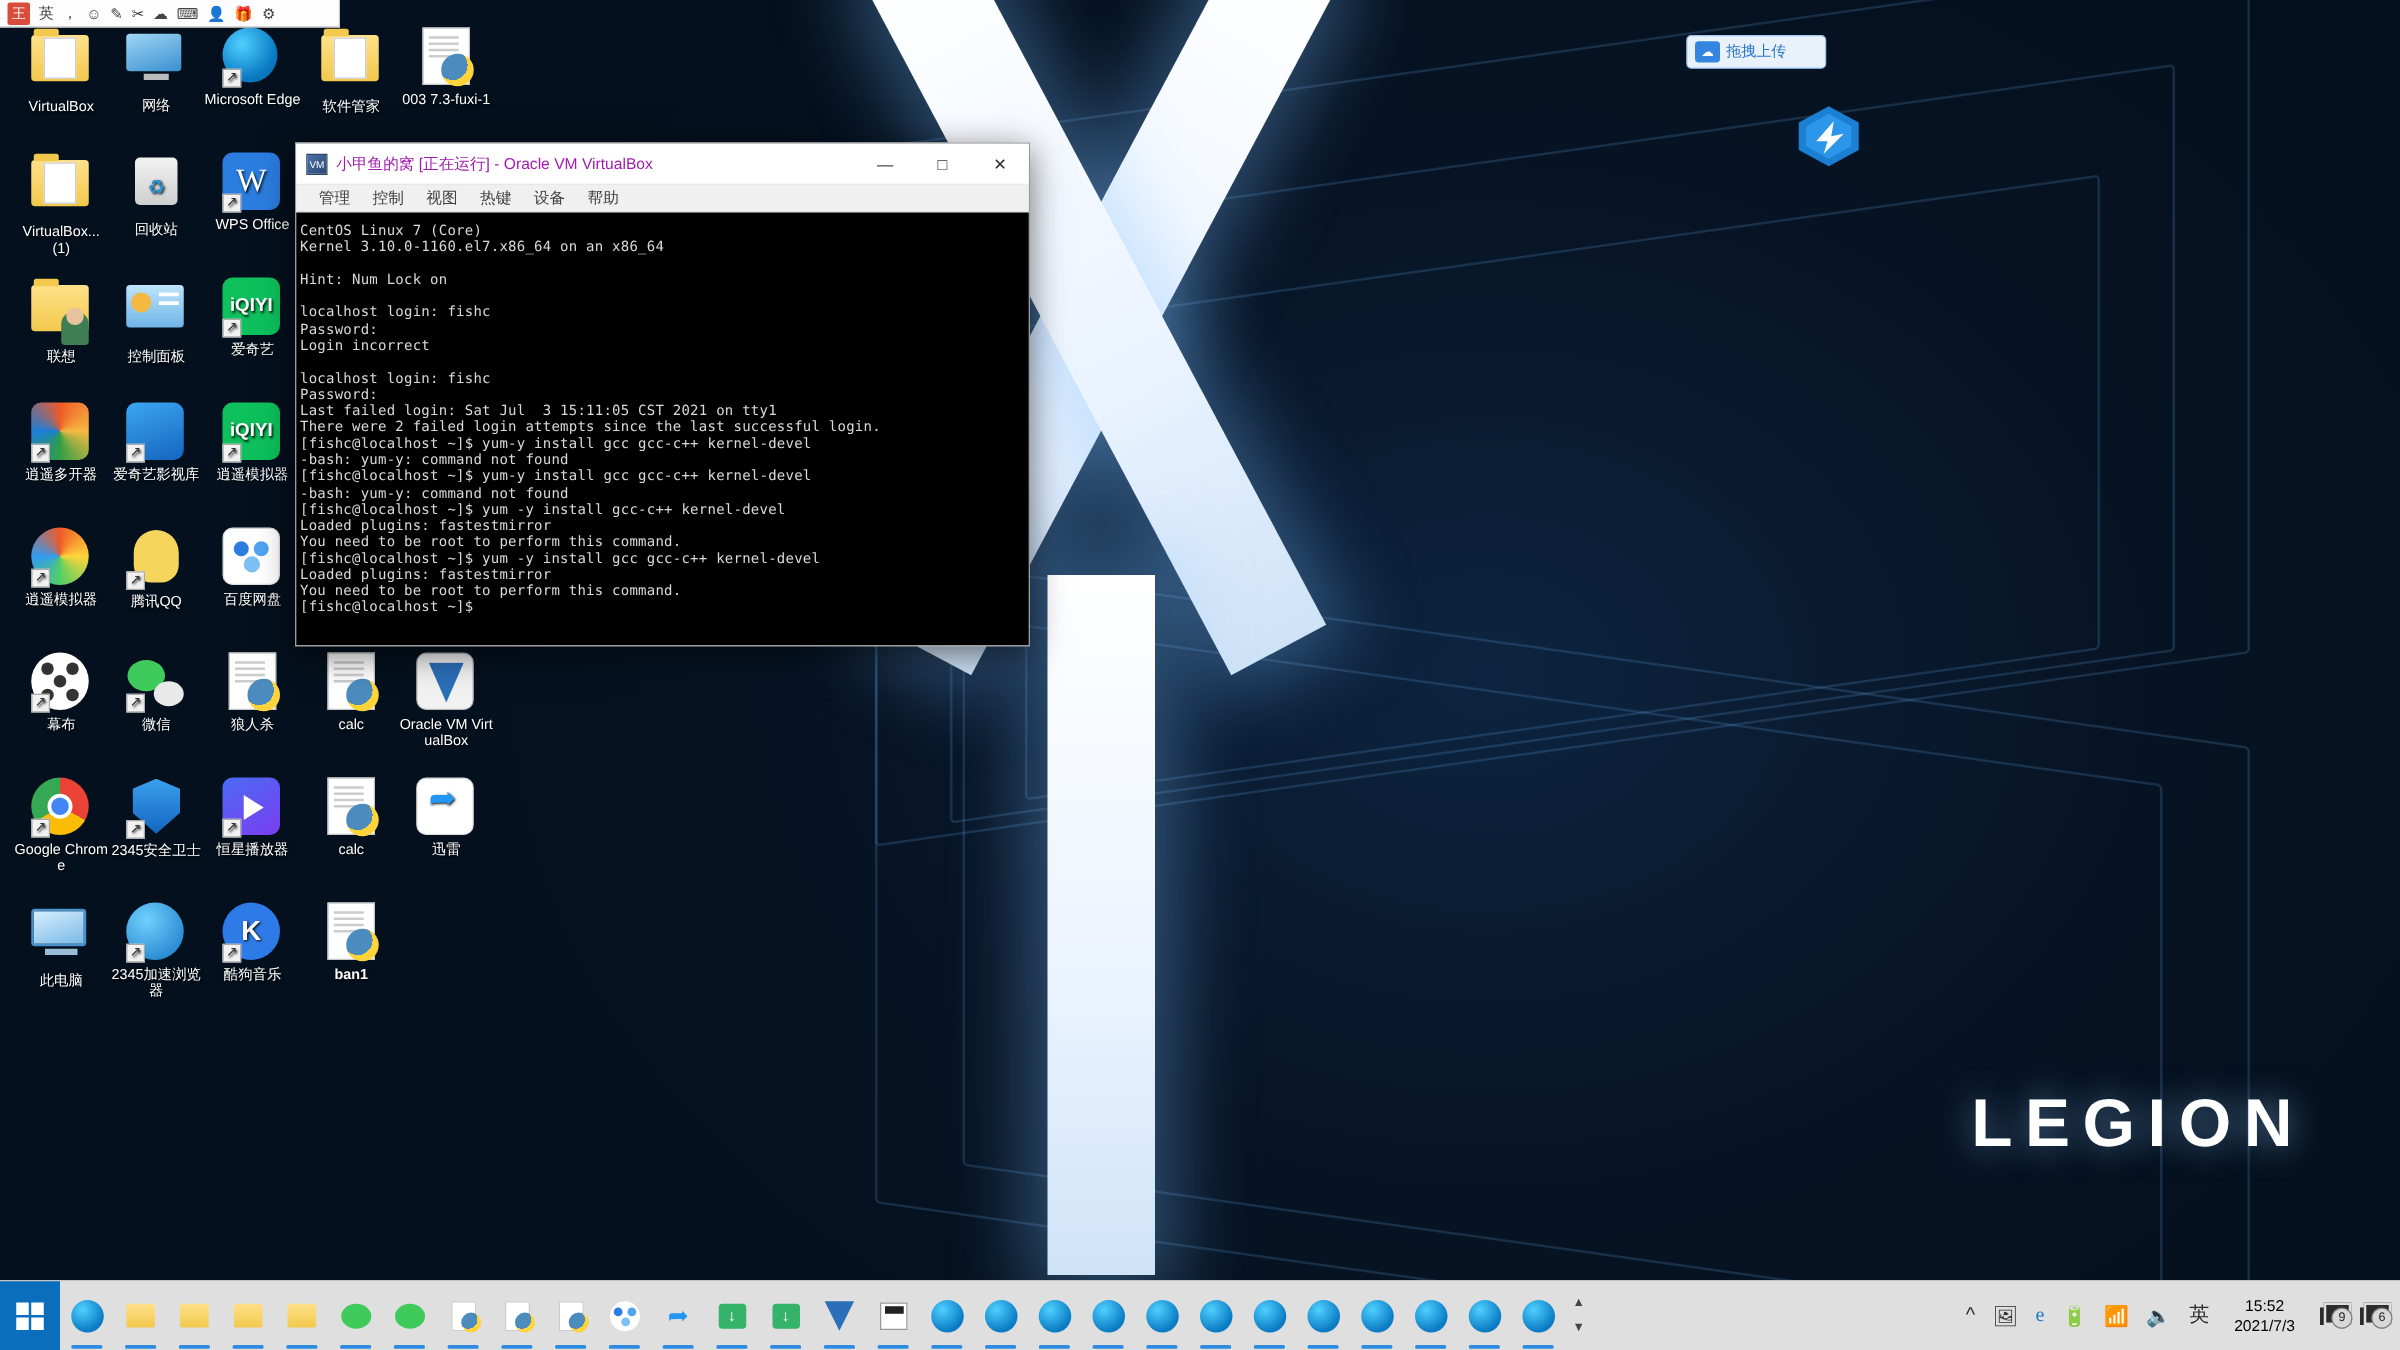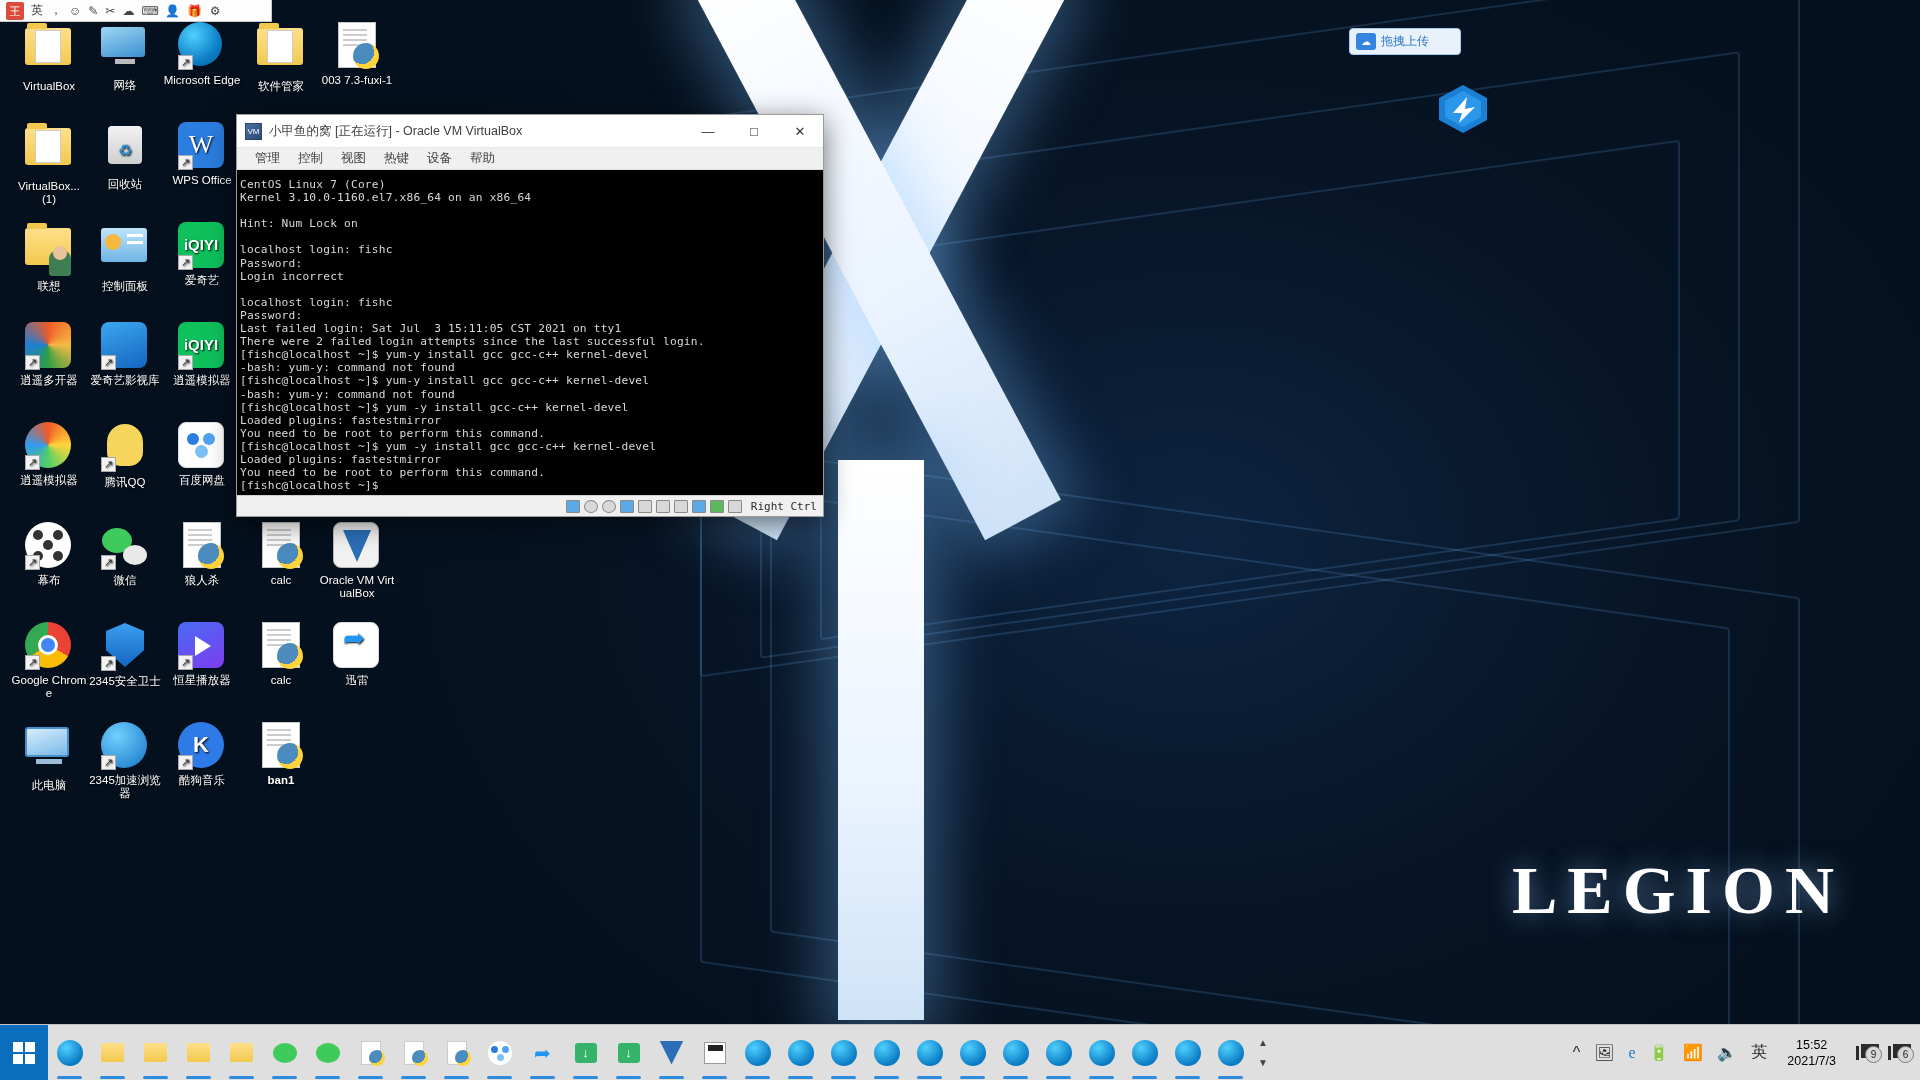--- a/index.html
+++ b/index.html
@@ -38,25 +38,25 @@
   }
   #ring1 { left: 700px; top: 40px; width: 1100px; height: 560px; transform: skewY(-8deg); }
   #ring2 { left: 760px; top: 120px; width: 980px; height: 470px; transform: skewY(-8deg); }
   #ring3 { left: 820px; top: 200px; width: 860px; height: 380px; transform: skewY(-8deg); }
   #ring4 { left: 700px; top: 520px; width: 1100px; height: 520px; transform: skewY(8deg); }
   #ring5 { left: 770px; top: 560px; width: 960px; height: 440px; transform: skewY(8deg); }
 
   #legion {
     position: absolute; right: 76px; bottom: 150px;
     color: #ffffff;
-    font-size: 68px;
+    font-size: 54px;
     letter-spacing: 10px;
     font-weight: 700;
     text-shadow: 0 0 26px rgba(150,200,255,.55);
-    font-family: Liberation Serif, serif;
+    font-family: Liberation Sans, sans-serif;
   }
 
   
   #upload-badge {
     position: absolute; left: 1349px; top: 28px;
     width: 112px; height: 27px;
     background: #e9f2fb;
     border: 1px solid #9fc7ef;
     border-radius: 4px;
     display: flex; align-items: center; gap: 5px;
@@ -127,21 +127,21 @@
     display: flex; align-items: center;
     padding-left: 8px;
     border-bottom: 1px solid #e8e8e8;
   }
   #vbox-titlebar .tb-icon {
     width: 17px; height: 17px; margin-right: 7px;
     background: linear-gradient(135deg,#4a6fa5,#2c4a73);
     border: 1px solid #30476a;
     font-size: 8px; color:#fff; text-align:center; line-height:16px;
   }
-  #vbox-title { font-size: 12.5px; color: #404040; flex: 1; white-space: nowrap; }
+  #vbox-title { font-size: 12.5px; color: #a21caf; flex: 1; white-space: nowrap; }
   .winbtn {
     width: 46px; height: 32px;
     display:flex;align-items:center;justify-content:center;
     font-size: 13px; color:#333; cursor: default;
   }
   #vbox-menubar {
     height: 22px; background:#f0f0f0;
     display:flex; align-items:center; gap: 0px;
     padding-left: 9px;
     border-bottom: 1px solid #dcdcdc;
@@ -562,33 +562,20 @@
 -bash: yum-y: command not found
 [fishc@localhost ~]$ yum-y install gcc gcc-c++ kernel-devel
 -bash: yum-y: command not found
 [fishc@localhost ~]$ yum -y install gcc-c++ kernel-devel
 Loaded plugins: fastestmirror
 You need to be root to perform this command.
 [fishc@localhost ~]$ yum -y install gcc gcc-c++ kernel-devel
 Loaded plugins: fastestmirror
 You need to be root to perform this command.
 [fishc@localhost ~]$ </div>
-  <div id="vbox-statusbar">
-    <span class="sb-ico blue"></span>
-    <span class="sb-ico round"></span>
-    <span class="sb-ico round"></span>
-    <span class="sb-ico blue"></span>
-    <span class="sb-ico"></span>
-    <span class="sb-ico"></span>
-    <span class="sb-ico"></span>
-    <span class="sb-ico blue"></span>
-    <span class="sb-ico green"></span>
-    <span class="sb-ico"></span>
-    <span id="sb-hostkey">Right Ctrl</span>
-  </div>
 </div>
 
 <div id="ime-bar">
   <span id="ime-logo">王</span>
   <span class="ime-ico">英</span>
   <span class="ime-ico">，</span>
   <span class="ime-ico">☺</span>
   <span class="ime-ico">✎</span>
   <span class="ime-ico">✂</span>
   <span class="ime-ico">☁</span>

